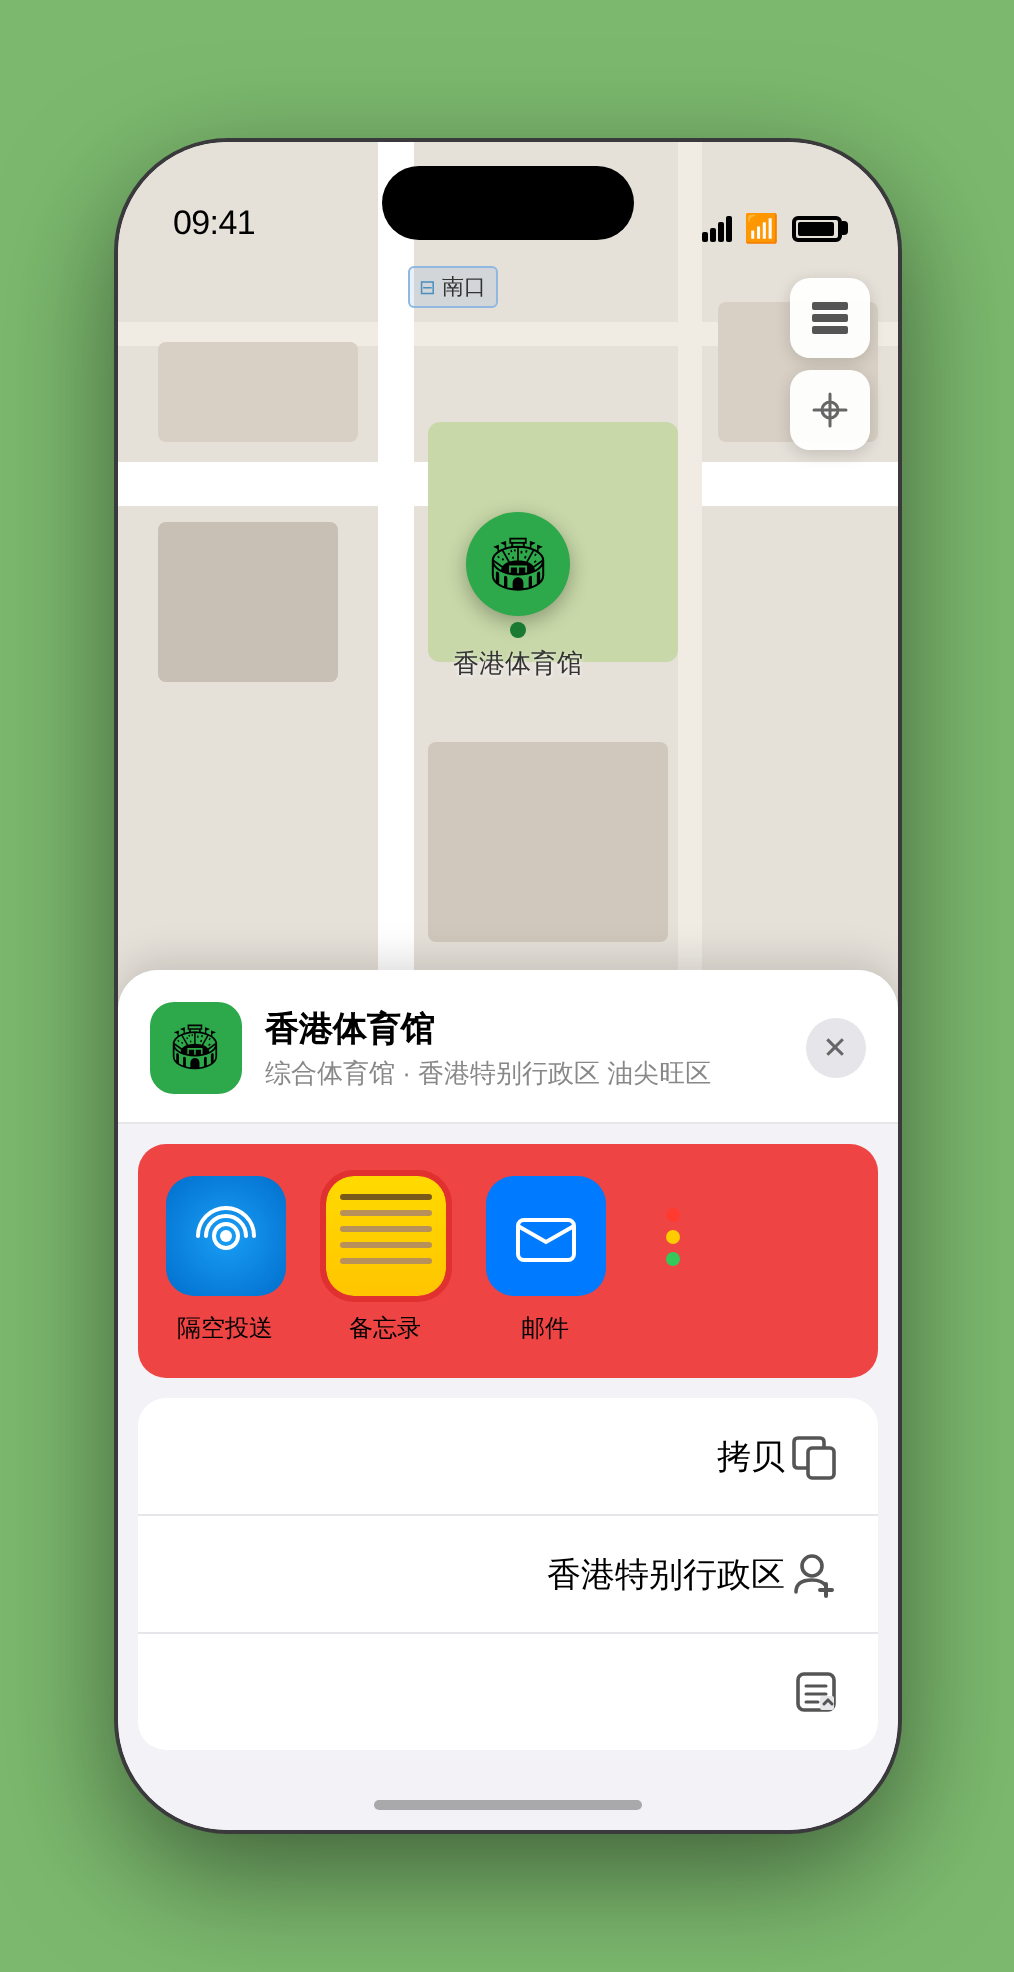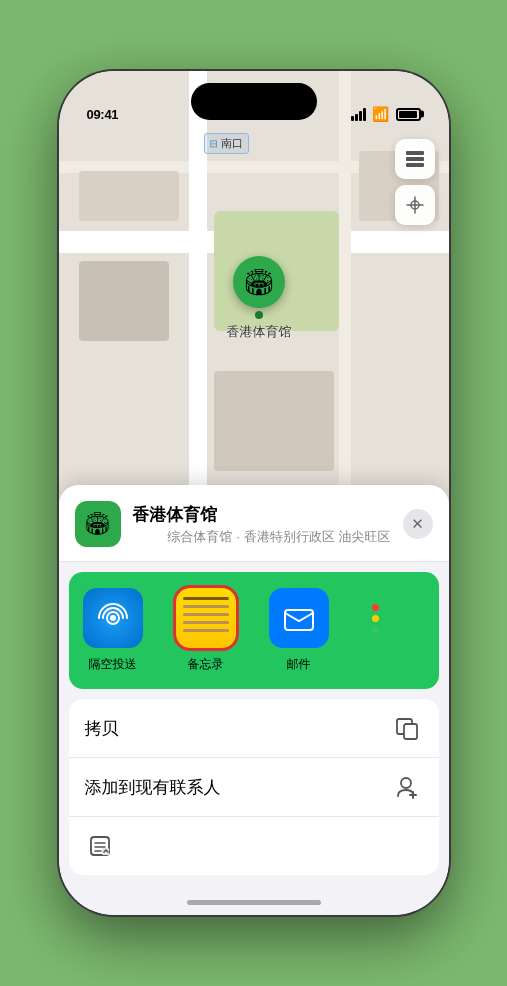--- a/index.html
+++ b/index.html
@@ -46,22 +46,22 @@
       top: 0;
       left: 0; right: 0;
       height: 59px;
       display: flex;
       align-items: flex-end;
       justify-content: space-between;
       padding: 0 28px 8px;
       z-index: 99;
     }
     .status-time {
-      font-size: 13px;
-      font-weight: 700;
+      font-size: 17px;
+      font-weight: 400;
       color: #000;
       letter-spacing: -0.3px;
     }
     .status-icons {
       display: flex;
       align-items: center;
       gap: 6px;
       color: #000;
     }
     
@@ -251,41 +251,40 @@
     }
     .venue-name {
       font-size: 17px;
       font-weight: 600;
       color: #000;
     }
     .venue-desc {
       font-size: 13px;
       color: #888;
       margin-top: 2px;
-      text-align: right;
     }
     .close-btn {
       width: 30px;
       height: 30px;
       background: #e5e5ea;
       border-radius: 50%;
       display: flex;
       align-items: center;
       justify-content: center;
       font-size: 15px;
       color: #666;
       flex-shrink: 0;
       cursor: pointer;
     }
     
     .share-row {
-      background: #22c55e;
+      background: #ef4444;
       padding: 16px 8px;
       display: flex;
-      gap: 21px;
+      gap: 8px;
       overflow-x: auto;
       margin-top: 10px;
       border-radius: 14px;
       margin: 10px 10px 0;
     }
     .share-item {
       display: flex;
       flex-direction: column;
       align-items: center;
       gap: 8px;
@@ -318,21 +317,21 @@
     
     .action-list {
       background: #fff;
       border-radius: 14px;
       margin: 10px 10px 0;
       overflow: hidden;
     }
     .action-item {
       display: flex;
       align-items: center;
-      justify-content: space-between;
+      justify-content: flex-end;
       padding: 14px 16px;
       border-bottom: 1px solid #e5e5ea;
       cursor: pointer;
     }
     .action-item:last-child {
       border-bottom: none;
     }
     .action-label {
       font-size: 17px;
       color: #000;
@@ -493,21 +492,21 @@
           <div class="action-icon">
             <svg width="24" height="24" viewBox="0 0 24 24">
               <rect x="8" y="8" width="13" height="15" rx="2" fill="none" stroke="#555" stroke-width="1.8"></rect>
               <path d="M16 8 V5 Q16 3 14 3 H3 Q1 3 1 5 V16 Q1 18 3 18 H8" fill="none" stroke="#555" stroke-width="1.8" stroke-linejoin="round"></path>
             </svg>
           </div>
         </div>
 
 
         <div class="action-item">
-          <span class="action-label">添加到现有联系人</span>
+          <span class="action-label">香港特别行政区</span>
           <div class="action-icon">
             <svg width="24" height="24" viewBox="0 0 24 24">
               <circle cx="10" cy="8" r="5" fill="none" stroke="#555" stroke-width="1.8"></circle>
               <path d="M2 21 Q2 15 10 15 Q15 15 17 18" fill="none" stroke="#555" stroke-width="1.8" stroke-linecap="round"></path>
               <path d="M17 17 L17 23 M14 20 L20 20" stroke="#555" stroke-width="2" stroke-linecap="round"></path>
             </svg>
           </div>
         </div>
 
         <div class="action-item">

